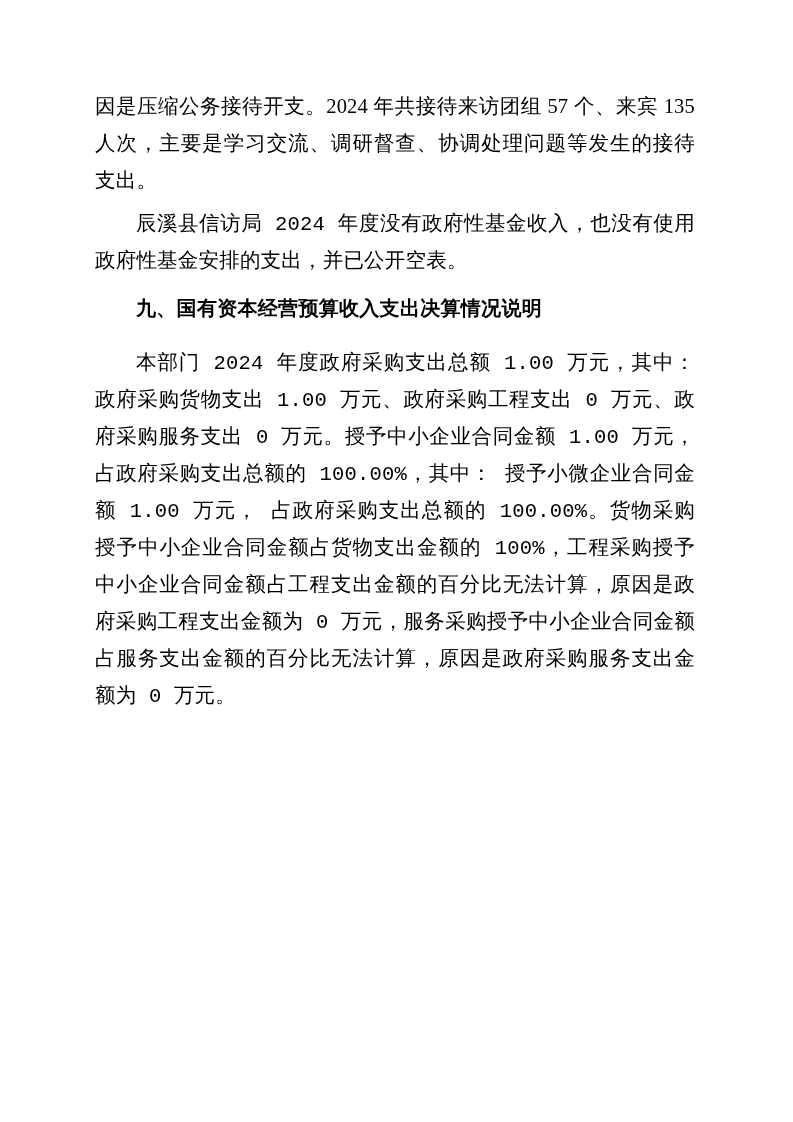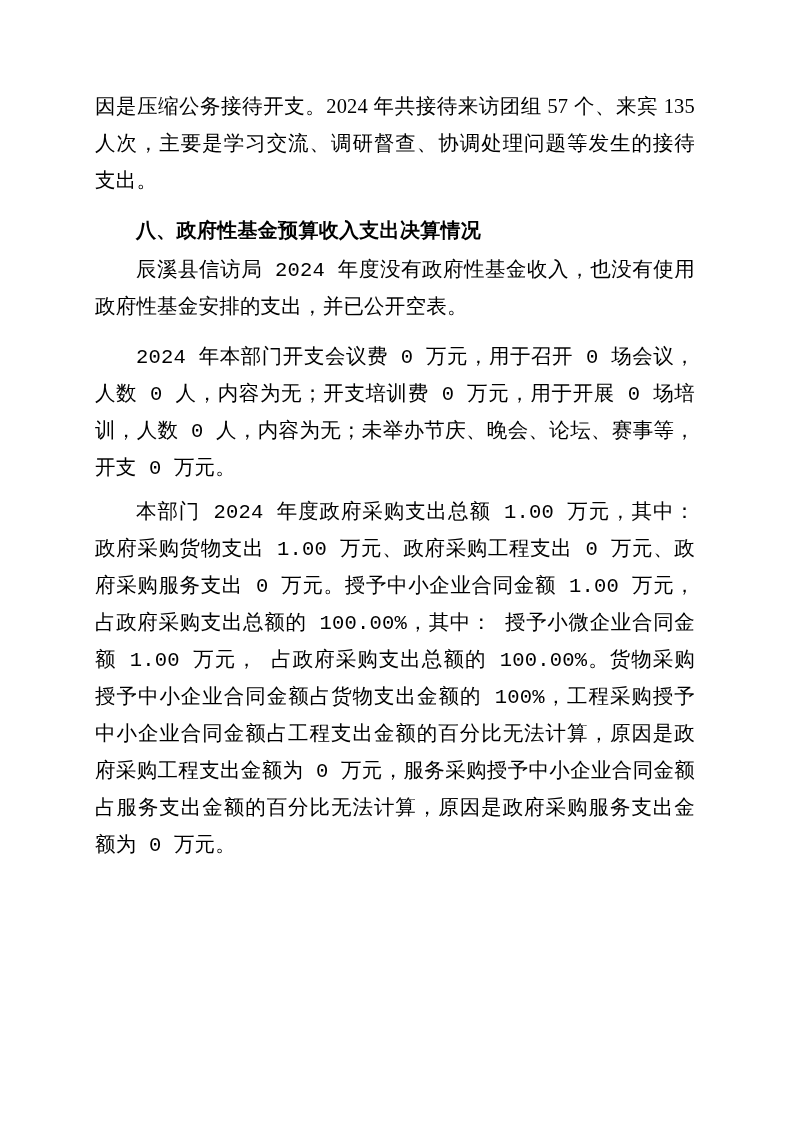--- a/index.html
+++ b/index.html
@@ -56,27 +56,26 @@
 </style>
 </head>
 <body>
 
 <div class="page">
   <div class="content">
 
     <p class="para">因是压缩公务接待开支。2024 年共接待来访团组 57 个、来宾 135 人次，主要是学习交流、调研督查、协调处理问题等发生的接待支出。</p>
 
     <div class="spacer-sm"></div>
-    <h2 class="heading">八、政府性基金预算收入支出决算情况</h2>
     <p class="para indent">辰溪县信访局 2024 年度没有政府性基金收入，也没有使用政府性基金安排的支出，并已公开空表。</p>
 
     <div class="spacer-xs"></div>
+    <h2 class="heading">九、国有资本经营预算收入支出决算情况说明</h2>
 
     <div class="spacer-xs"></div>
 
     <div class="spacer-sm"></div>
-    <p class="para indent">2024 年本部门开支会议费 0 万元，用于召开 0 场会议，人数 0 人，内容为无；开支培训费 0 万元，用于开展 0 场培训，人数 0 人，内容为无；未举办节庆、晚会、论坛、赛事等，开支 0 万元。</p>
 
     <div class="spacer-sm"></div>
     <p class="para indent">本部门 2024 年度政府采购支出总额 1.00 万元，其中：政府采购货物支出 1.00 万元、政府采购工程支出 0 万元、政府采购服务支出 0 万元。授予中小企业合同金额 1.00 万元，占政府采购支出总额的 100.00%，其中： 授予小微企业合同金额 1.00 万元， 占政府采购支出总额的 100.00%。货物采购授予中小企业合同金额占货物支出金额的 100%，工程采购授予中小企业合同金额占工程支出金额的百分比无法计算，原因是政府采购工程支出金额为 0 万元，服务采购授予中小企业合同金额占服务支出金额的百分比无法计算，原因是政府采购服务支出金额为 0 万元。</p>
 
   </div>
 </div>
 
 </body></html>

